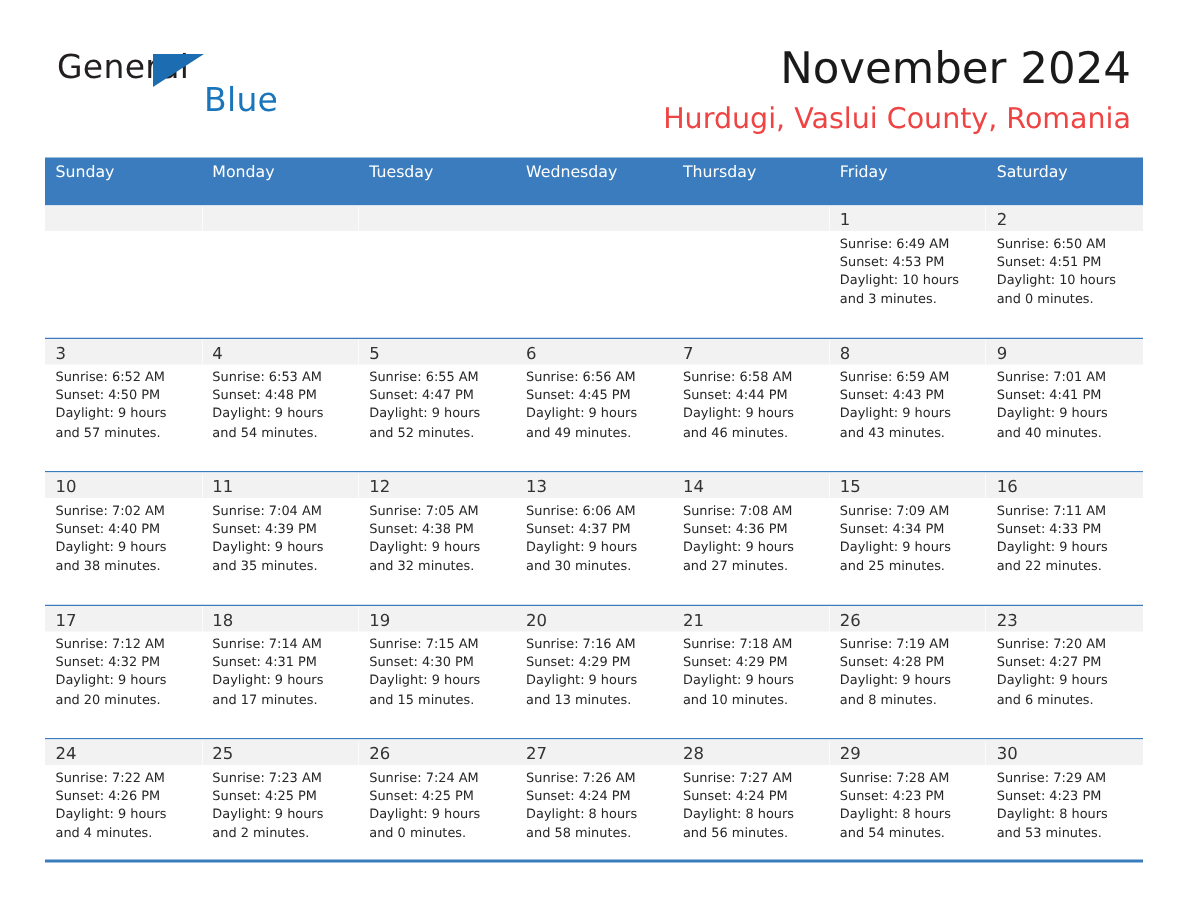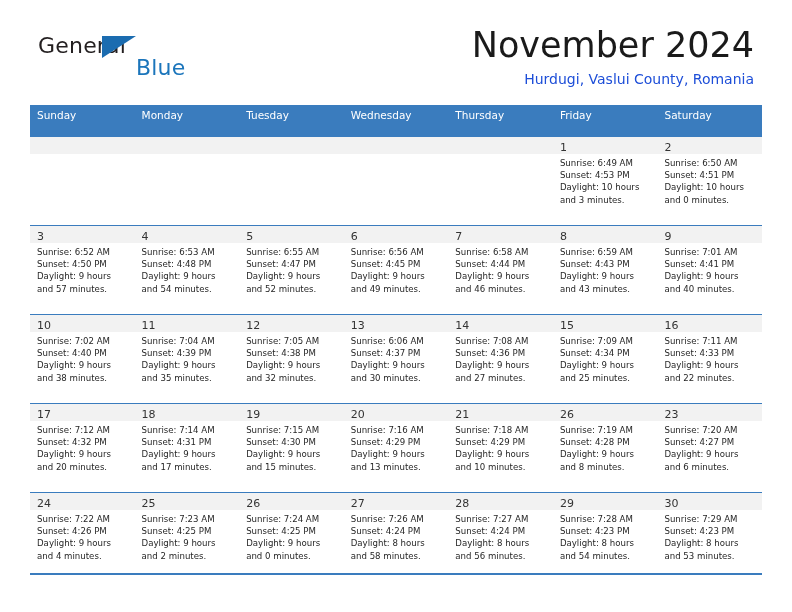--- a/index.html
+++ b/index.html
@@ -67,31 +67,31 @@
     border-bottom: 22px solid transparent;
   }
 
   .title-block {
     position: absolute;
     right: 38px;
     top: 28px;
     text-align: right;
   }
   .cal-title {
-    font-size: 35px;
+    font-size: 29px;
     font-weight: 400;
     color: #1a1a1a;
     line-height: 34px;
     white-space: nowrap;
     font-family: "DejaVu Sans", sans-serif;
   }
   .cal-subtitle {
-    font-size: 14px;
+    font-size: 19px;
     font-weight: 400;
-    color: #1d4ed8;
+    color: #ef4444;
     line-height: 20px;
     margin-top: 7px;
     white-space: nowrap;
     font-family: "DejaVu Sans", sans-serif;
   }
 
   
   .calendar {
     position: absolute;
     left: 30px;

